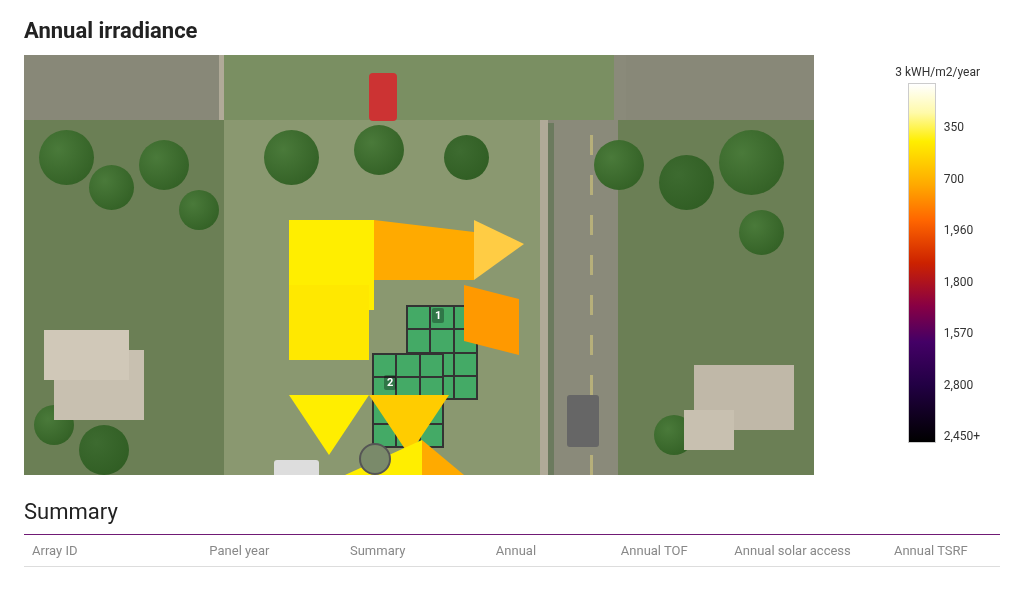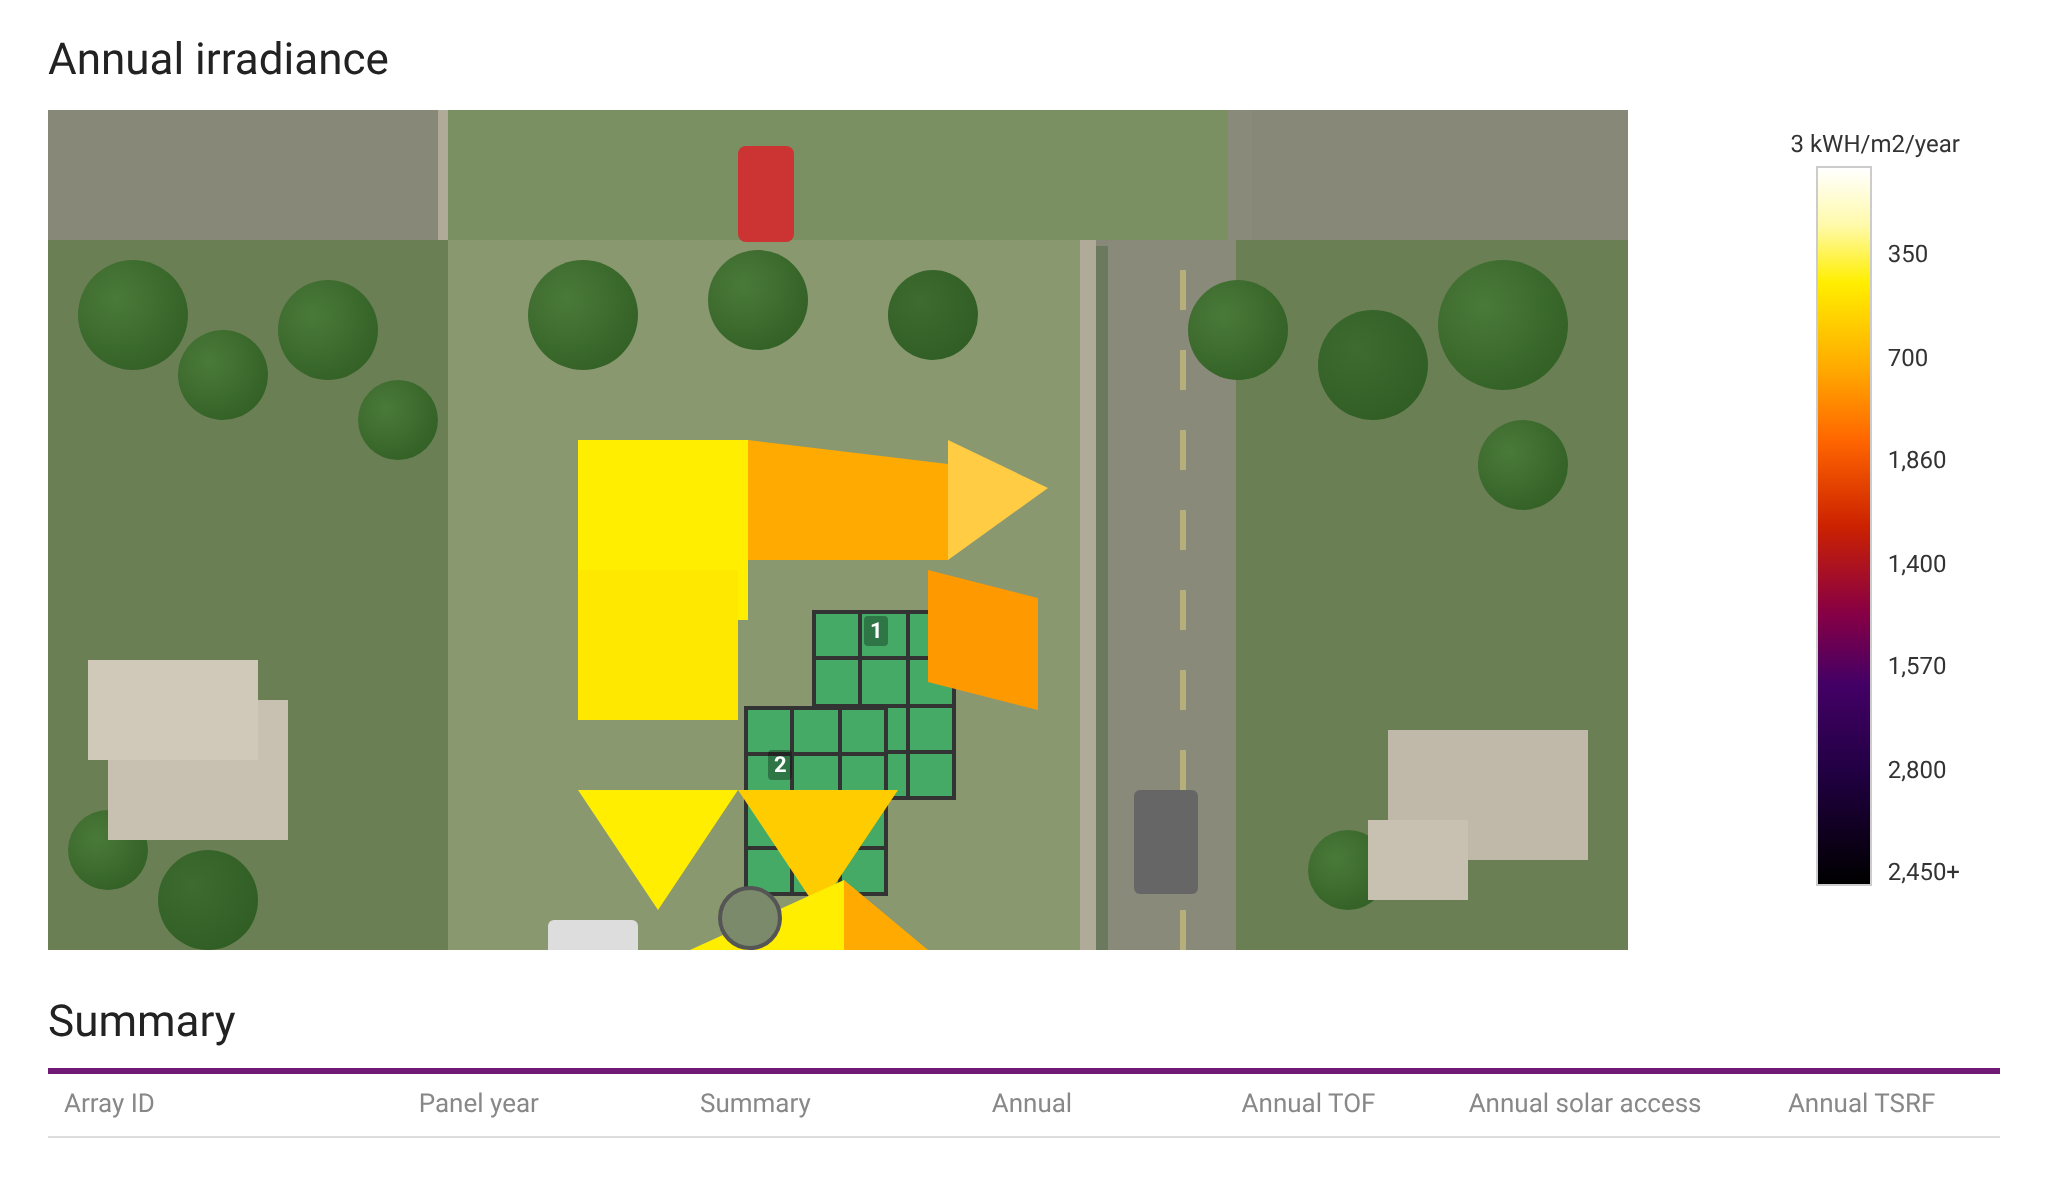--- a/index.html
+++ b/index.html
@@ -12,21 +12,21 @@
       overflow: hidden;
     }
 
     .page-container {
       padding: 18px 24px 0 24px;
       position: relative;
     }
 
     .page-title {
       font-size: 22px;
-      font-weight: 400;
+      font-weight: 700;
       color: #222;
       margin-bottom: 12px;
     }
 
     .map-section {
       display: flex;
       align-items: flex-start;
       gap: 16px;
       margin-bottom: 16px;
     }
@@ -293,21 +293,21 @@
 
     .summary-title {
       font-size: 22px;
       font-weight: 400;
       color: #222;
       margin-bottom: 10px;
     }
 
     .table-header {
       display: flex;
-      border-top: 3px solid #701a75;
+      border-top: 1px solid #701a75;
       border-bottom: 1px solid #ddd;
       padding: 8px 0;
     }
 
     .th-cell {
       flex: 1;
       font-size: 13px;
       color: #888;
       text-align: center;
       font-weight: 400;
@@ -424,22 +424,22 @@
     </div>
 
     <div class="legend-container">
       <div class="legend-top-label">3 kWH/m2/year</div>
       <div class="legend-bar-wrapper">
         <div class="legend-bar"></div>
         <div class="legend-labels">
           <span class="legend-label"></span>
           <span class="legend-label">350</span>
           <span class="legend-label">700</span>
-          <span class="legend-label">1,860</span>
-          <span class="legend-label">1,400</span>
+          <span class="legend-label">1,960</span>
+          <span class="legend-label">1,800</span>
           <span class="legend-label">1,570</span>
           <span class="legend-label">2,800</span>
           <span class="legend-label">2,450+</span>
         </div>
       </div>
     </div>
   </div>
 
   <div class="summary-section">
     <h2 class="summary-title">Summary</h2>

